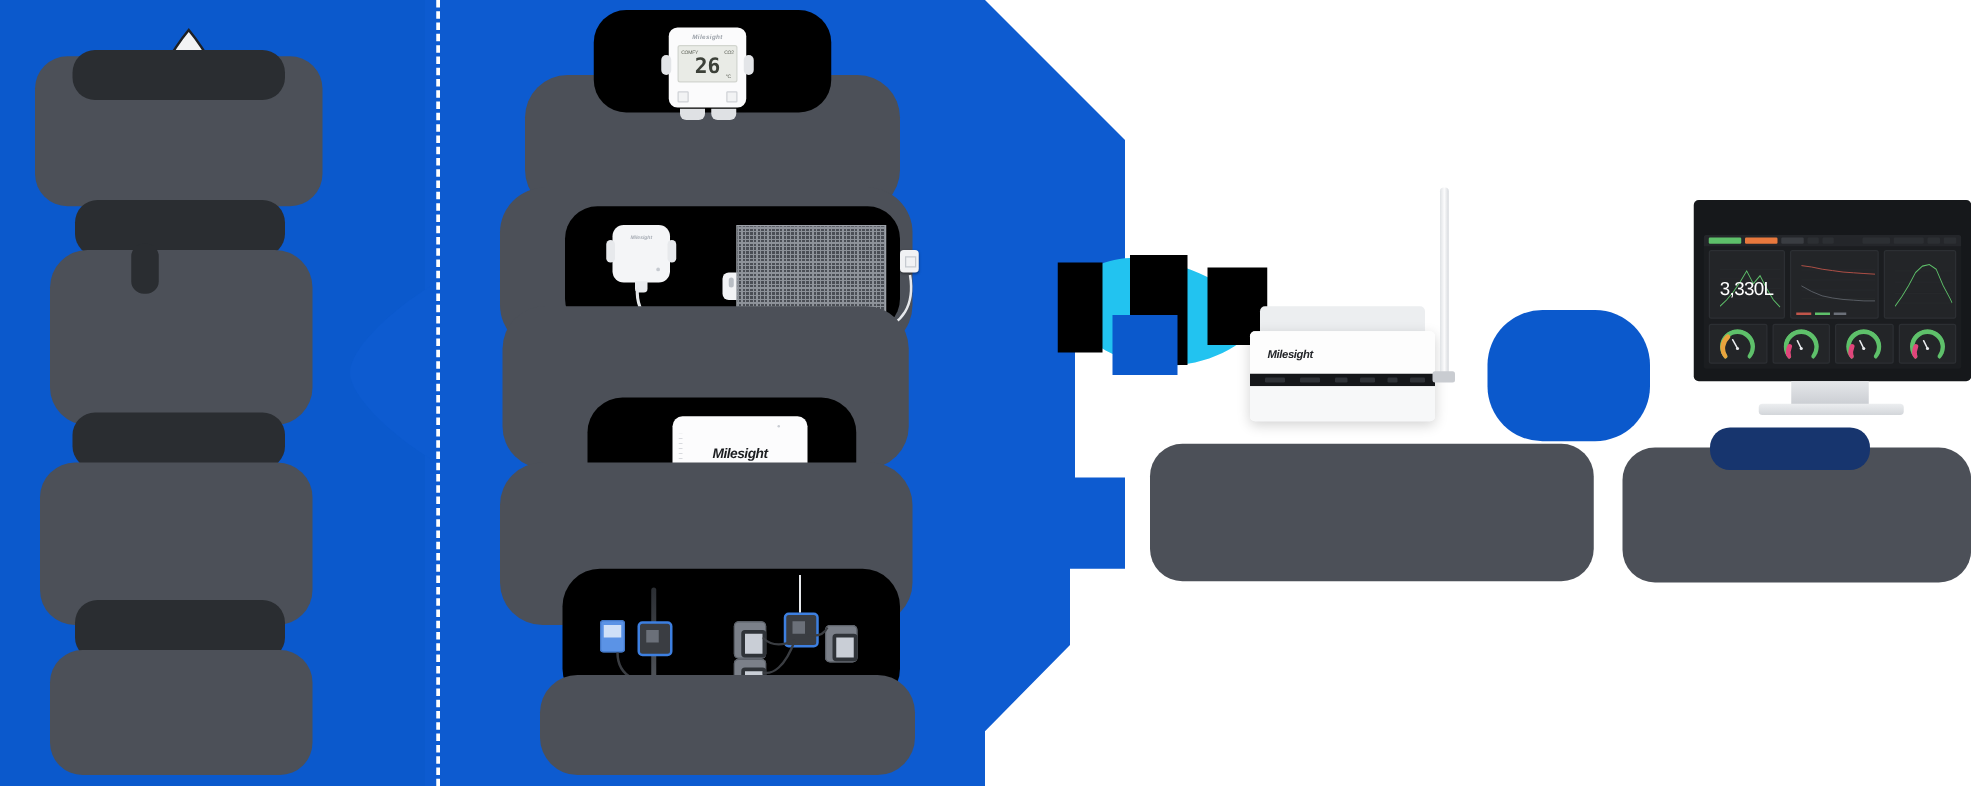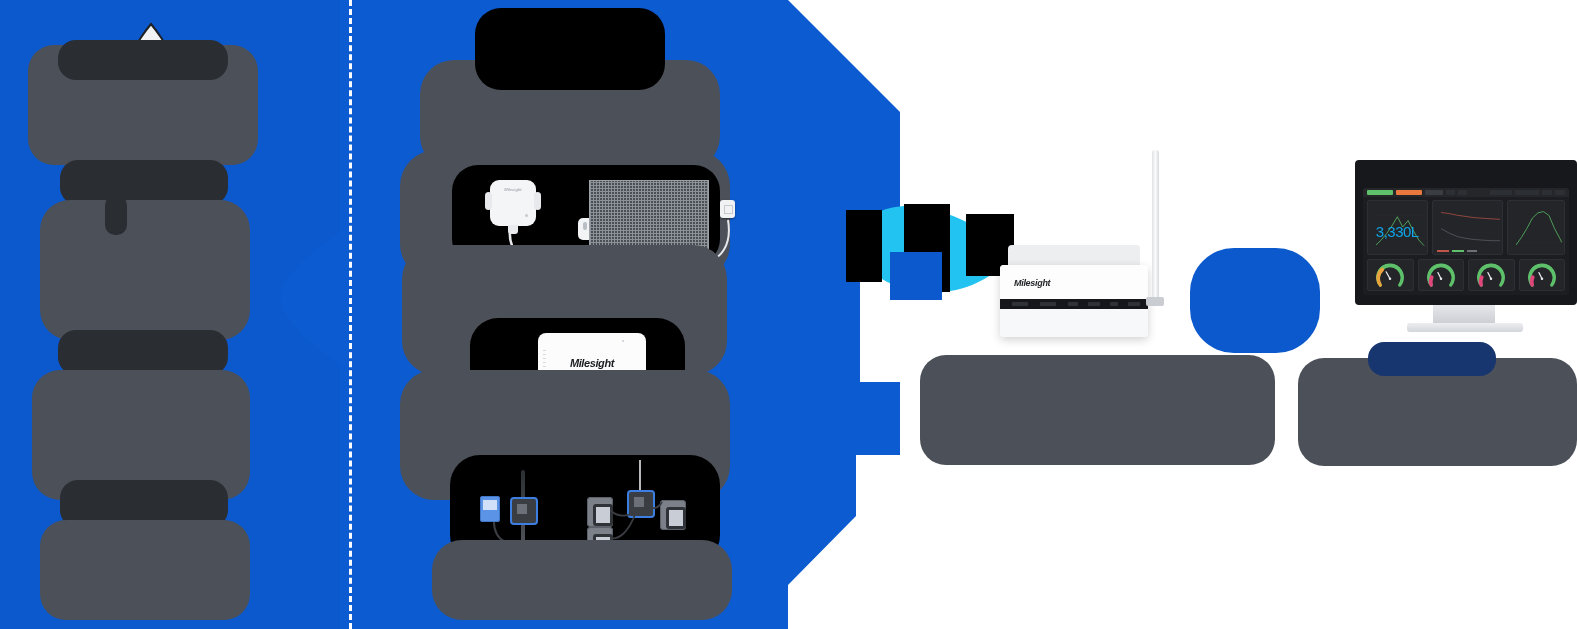--- a/index.html
+++ b/index.html
@@ -147,21 +147,21 @@
       display:flex;align-items:center;gap:3px;padding:0 4px;}
   .pill{height:5px;border-radius:1px;font-size:3px;color:#0d0f11;line-height:5px;
       padding:0 2px;white-space:nowrap;overflow:hidden;}
   .db-grid{position:absolute;left:4px;right:4px;top:12px;bottom:4px;}
   .db-row1{display:flex;gap:4px;height:60%;}
   .db-row2{display:flex;gap:4px;height:36%;margin-top:4px;}
   .card{background:#232528;border:1px solid #2c2f33;border-radius:2px;position:relative;
       overflow:hidden;}
   .card .ttl{position:absolute;left:3px;top:2px;font-size:3px;color:#8b9098;}
   .bignum-green{position:absolute;left:0;right:0;top:42%;text-align:center;
-      font-size:15px;color:#0ea5e9;font-weight:400;letter-spacing:-.5px;}
+      font-size:15px;color:#ffffff;font-weight:400;letter-spacing:-.5px;}
   .gauge{position:absolute;left:50%;top:50%;transform:translate(-50%,-42%);
       width:28px;height:28px;border-radius:50%;}
   .g-lbl{position:absolute;left:0;right:0;bottom:2px;text-align:center;font-size:3px;color:#8b9098;}
 
   
   #lora{position:absolute;left:846px;top:196px;width:168px;height:105px;}
 
   
   #drop{position:absolute;left:128px;top:22px;width:46px;height:58px;}
 
@@ -202,20 +202,43 @@
       <path d="M0,0 L448,0 L560,112 L560,251 L520,251 L520,382 L560,382 L560,455
                L516,455 L516,516 L448,585 L448,629 L0,629 Z" fill="#0D5BD0"></path>
     </svg>
 
     <svg id="chev" viewBox="0 0 66 140">
       <path d="M66,0 C30,22 0,52 0,70 C0,88 30,118 66,140 Z" fill="#0D5BD0"></path>
     </svg>
 
     <div class="mask mask-gray" style="left:80px;top:60px;width:300px;height:110px;border-radius:34px;"></div>
     <div class="mask mask-black" style="left:135px;top:8px;width:190px;height:82px;border-radius:26px;"></div>
+    <div class="device" style="left:195px;top:22px;">
+      <div class="ms-sensor">
+        <span class="ear l"></span>
+        <span class="ear r"></span>
+        <div class="brand">Milesight</div>
+        <div class="lcd">
+          <div class="toprow">
+            <span>COMFY</span>
+            <span>CO2</span>
+          </div>
+          <div class="bignum">26</div>
+          <div class="unit">°C</div>
+        </div>
+        <div class="btnrow">
+          <i></i>
+          <i></i>
+        </div>
+        <div class="feet">
+            <b></b>
+            <b></b>
+          </div>
+      </div>
+    </div>
 
     <div class="mask mask-gray" style="left:60px;top:150px;width:330px;height:130px;border-radius:36px;"></div>
     <div class="mask mask-black" style="left:112px;top:165px;width:268px;height:100px;border-radius:26px;"></div>
     <div class="device" style="left:150px;top:180px;">
       <div class="puck">
         <span class="wing l"></span>
         <span class="wing r"></span>
         <div class="b">Milesight</div>
         <span class="led"></span>
         <span class="stub"></span>

